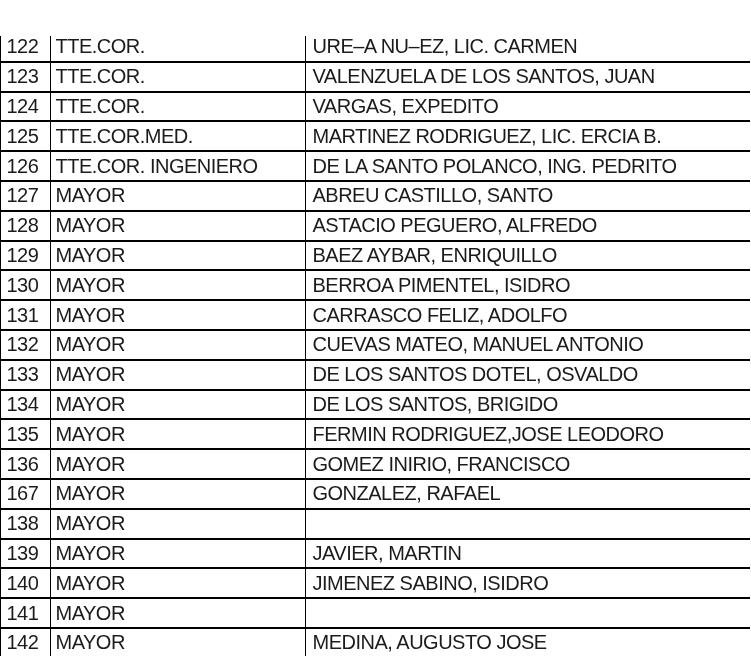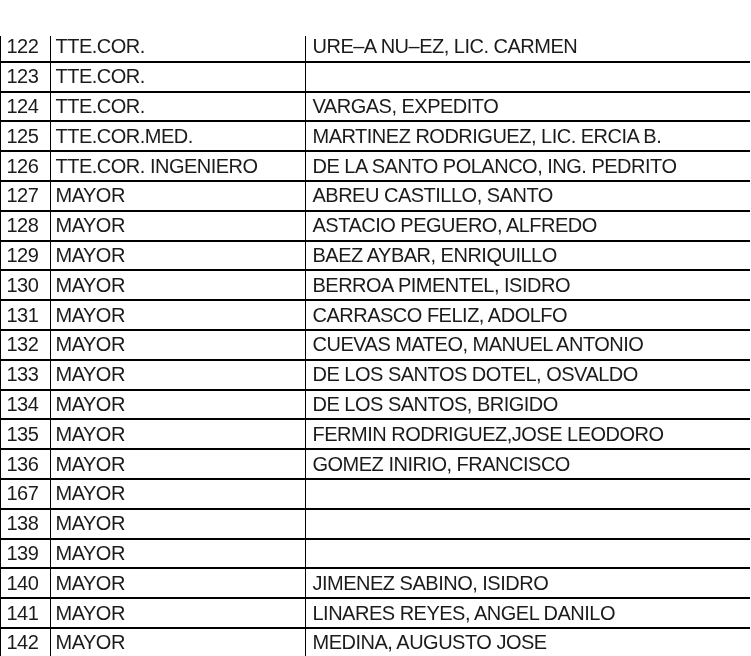--- a/index.html
+++ b/index.html
@@ -71,20 +71,21 @@
 <div class="page">
   <div class="table" id="personnel-table">
       <div class="row">
         <div class="cell num">122</div>
         <div class="cell rank">TTE.COR.</div>
         <div class="cell name">URE–A NU–EZ, LIC. CARMEN</div>
       </div>
       <div class="row">
         <div class="cell num">123</div>
         <div class="cell rank">TTE.COR.</div>
+        <div class="cell name">VALENZUELA DE LOS SANTOS, JUAN</div>
       </div>
       <div class="row">
         <div class="cell num">124</div>
         <div class="cell rank">TTE.COR.</div>
         <div class="cell name">VARGAS, EXPEDITO</div>
       </div>
       <div class="row">
         <div class="cell num">125</div>
         <div class="cell rank">TTE.COR.MED.</div>
         <div class="cell name">MARTINEZ RODRIGUEZ, LIC. ERCIA B.</div>
@@ -140,38 +141,39 @@
         <div class="cell name">FERMIN RODRIGUEZ,JOSE LEODORO</div>
       </div>
       <div class="row">
         <div class="cell num">136</div>
         <div class="cell rank">MAYOR</div>
         <div class="cell name">GOMEZ INIRIO, FRANCISCO</div>
       </div>
       <div class="row">
         <div class="cell num">167</div>
         <div class="cell rank">MAYOR</div>
+        <div class="cell name">GONZALEZ, RAFAEL</div>
       </div>
       <div class="row">
         <div class="cell num">138</div>
         <div class="cell rank">MAYOR</div>
       </div>
       <div class="row">
         <div class="cell num">139</div>
         <div class="cell rank">MAYOR</div>
+        <div class="cell name">JAVIER, MARTIN</div>
       </div>
       <div class="row">
         <div class="cell num">140</div>
         <div class="cell rank">MAYOR</div>
         <div class="cell name">JIMENEZ SABINO, ISIDRO</div>
       </div>
       <div class="row">
         <div class="cell num">141</div>
         <div class="cell rank">MAYOR</div>
-        <div class="cell name">LINARES REYES, ANGEL DANILO</div>
       </div>
       <div class="row">
         <div class="cell num">142</div>
         <div class="cell rank">MAYOR</div>
         <div class="cell name">MEDINA, AUGUSTO JOSE</div>
       </div>
       <div class="row">
         <div class="cell num">143</div>
         <div class="cell rank">MAYOR</div>
         <div class="cell name"><span>MENDEZ </span><span class="misspelled">MENDEZ,</span><span> JULIO</span></div>

